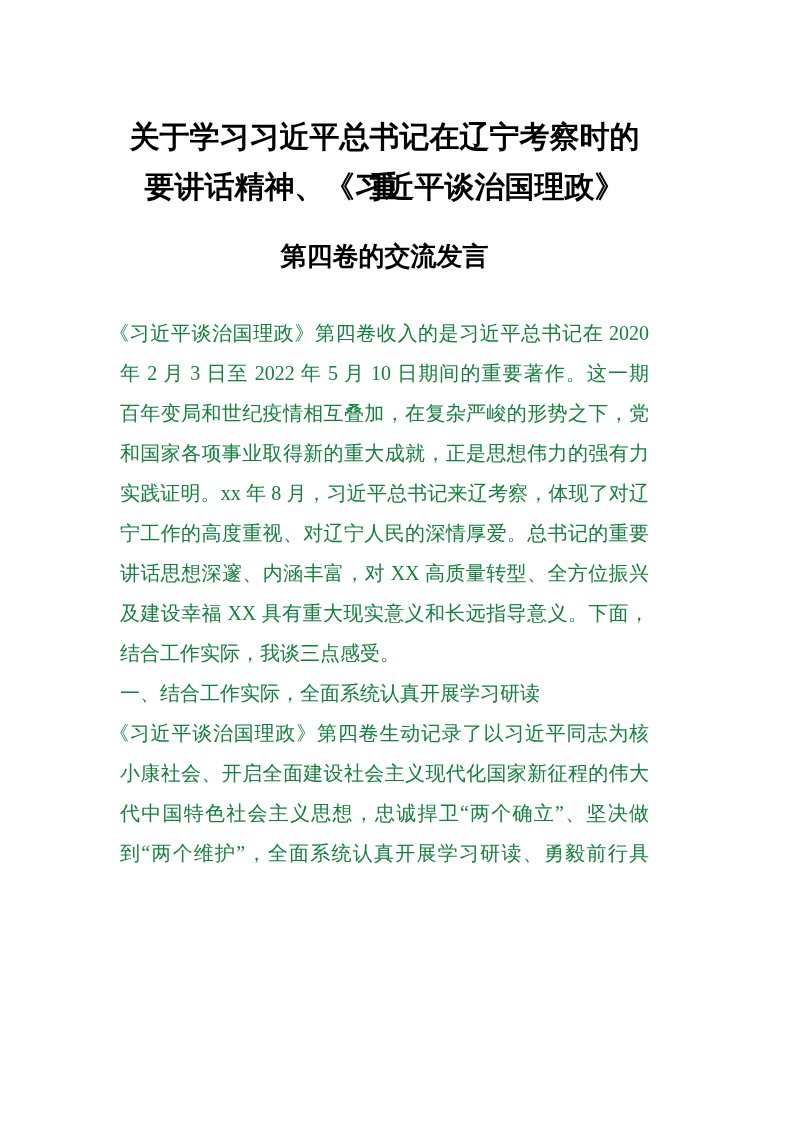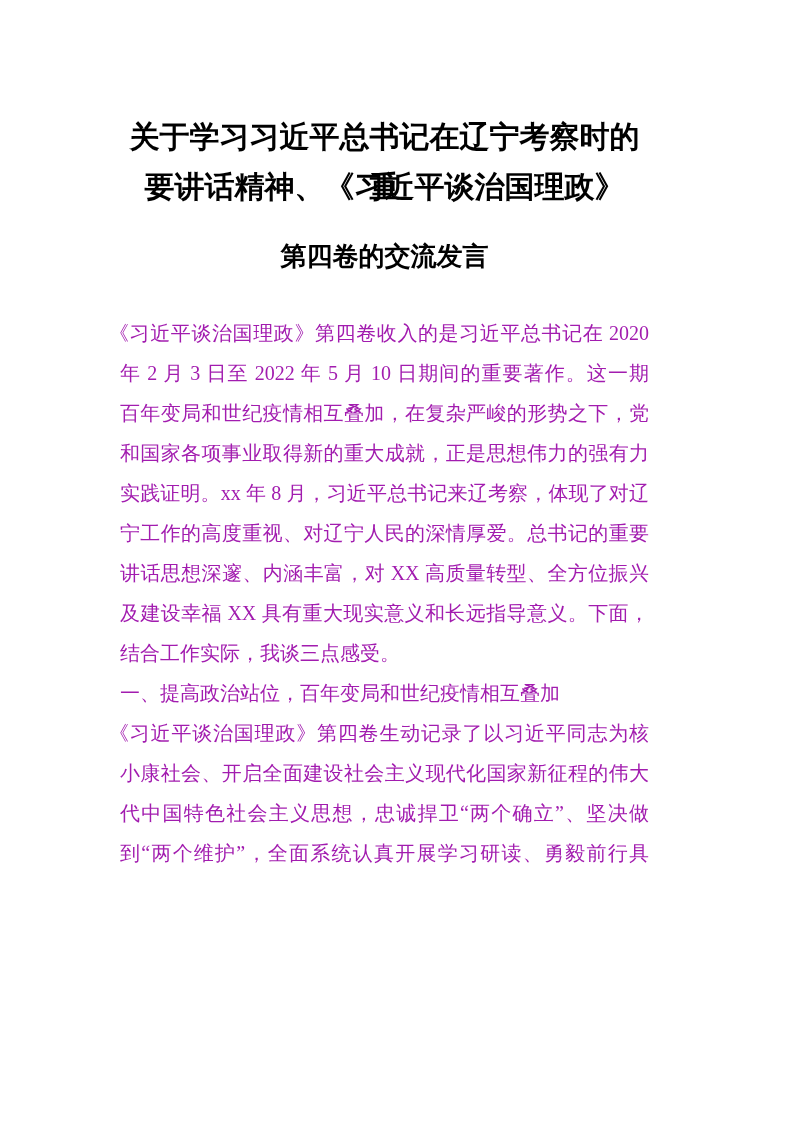--- a/index.html
+++ b/index.html
@@ -37,21 +37,21 @@
     font-size: 26px;
     font-weight: 700;
     color: #000000;
     text-align: center;
     height: 50px;
     line-height: 50px;
   }
   .doc-body {
     margin-top: 31px;
     font-size: 20px;
-    color: #a21caf;
+    color: #15803d;
   }
   .line {
     height: 40px;
     line-height: 40px;
     text-align: justify;
     text-align-last: justify;
     -moz-text-align-last: justify;
     text-justify: inter-character;
     overflow: hidden;
   }
@@ -79,20 +79,20 @@
   <div class="doc-body">
     <div class="line hang">《习近平谈治国理政》第四卷收入的是习近平总书记在 2020</div>
     <div class="line">年 2 月 3 日至 2022 年 5 月 10 日期间的重要著作。这一期间，</div>
     <div class="line">百年变局和世纪疫情相互叠加，在复杂严峻的形势之下，党</div>
     <div class="line">和国家各项事业取得新的重大成就，正是思想伟力的强有力</div>
     <div class="line">实践证明。xx 年 8 月，习近平总书记来辽考察，体现了对辽</div>
     <div class="line">宁工作的高度重视、对辽宁人民的深情厚爱。总书记的重要</div>
     <div class="line">讲话思想深邃、内涵丰富，对 XX 高质量转型、全方位振兴</div>
     <div class="line">及建设幸福 XX 具有重大现实意义和长远指导意义。下面，</div>
     <div class="line end">结合工作实际，我谈三点感受。</div>
-    <div class="line end">一、提高政治站位，百年变局和世纪疫情相互叠加</div>
+    <div class="line end">一、结合工作实际，全面系统认真开展学习研读</div>
     <div class="line hang">《习近平谈治国理政》第四卷生动记录了以习近平同志为核</div>
     <div class="line">小康社会、开启全面建设社会主义现代化国家新征程的伟大</div>
     <div class="line">代中国特色社会主义思想，忠诚捍卫“两个确立”、坚决做</div>
     <div class="line">到“两个维护”，全面系统认真开展学习研读、勇毅前行具</div>
   </div>
 
 </div>
 
 </body></html>

